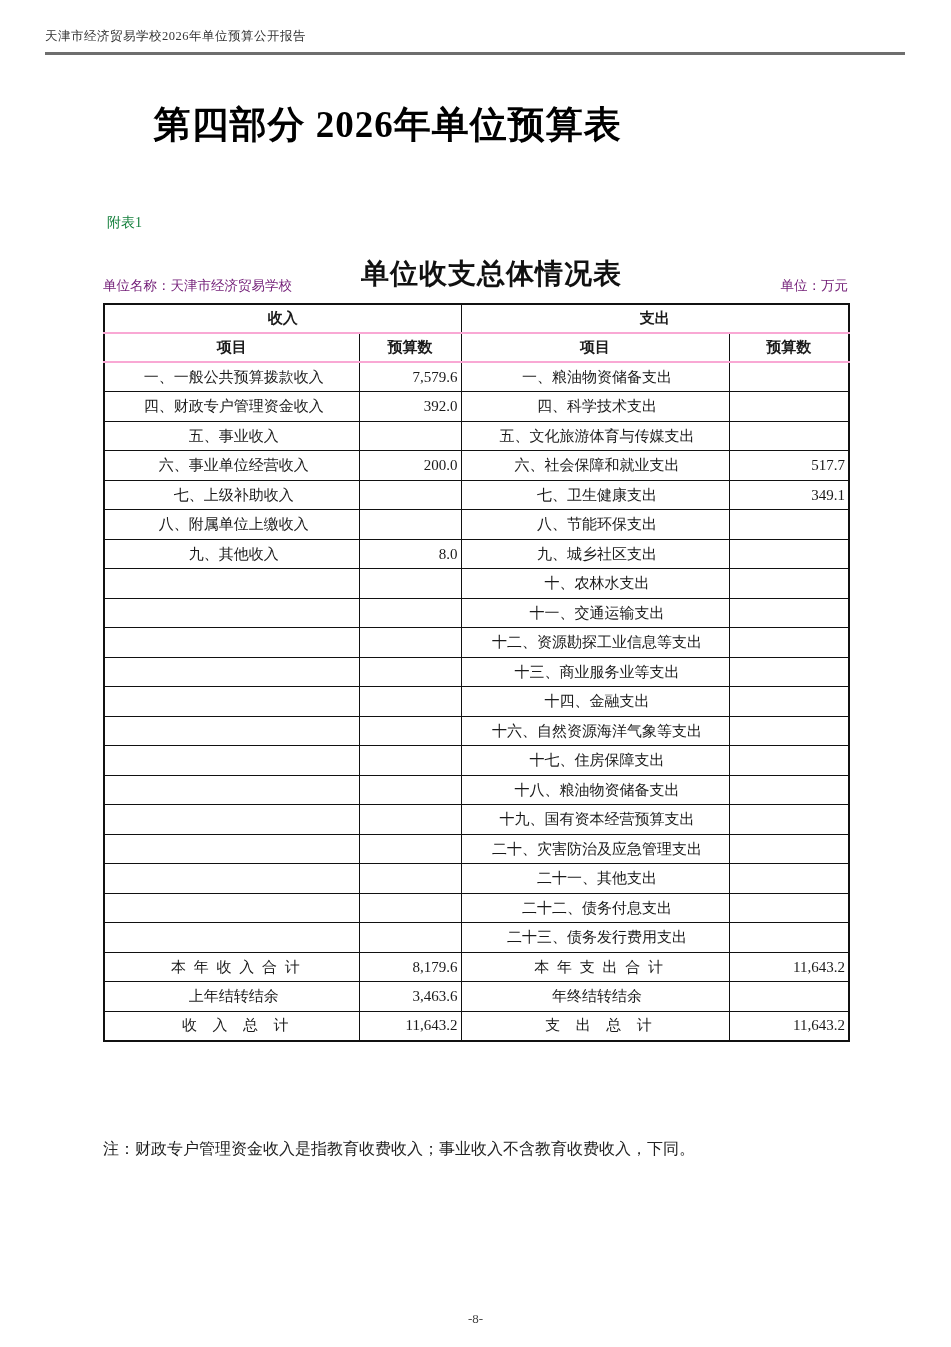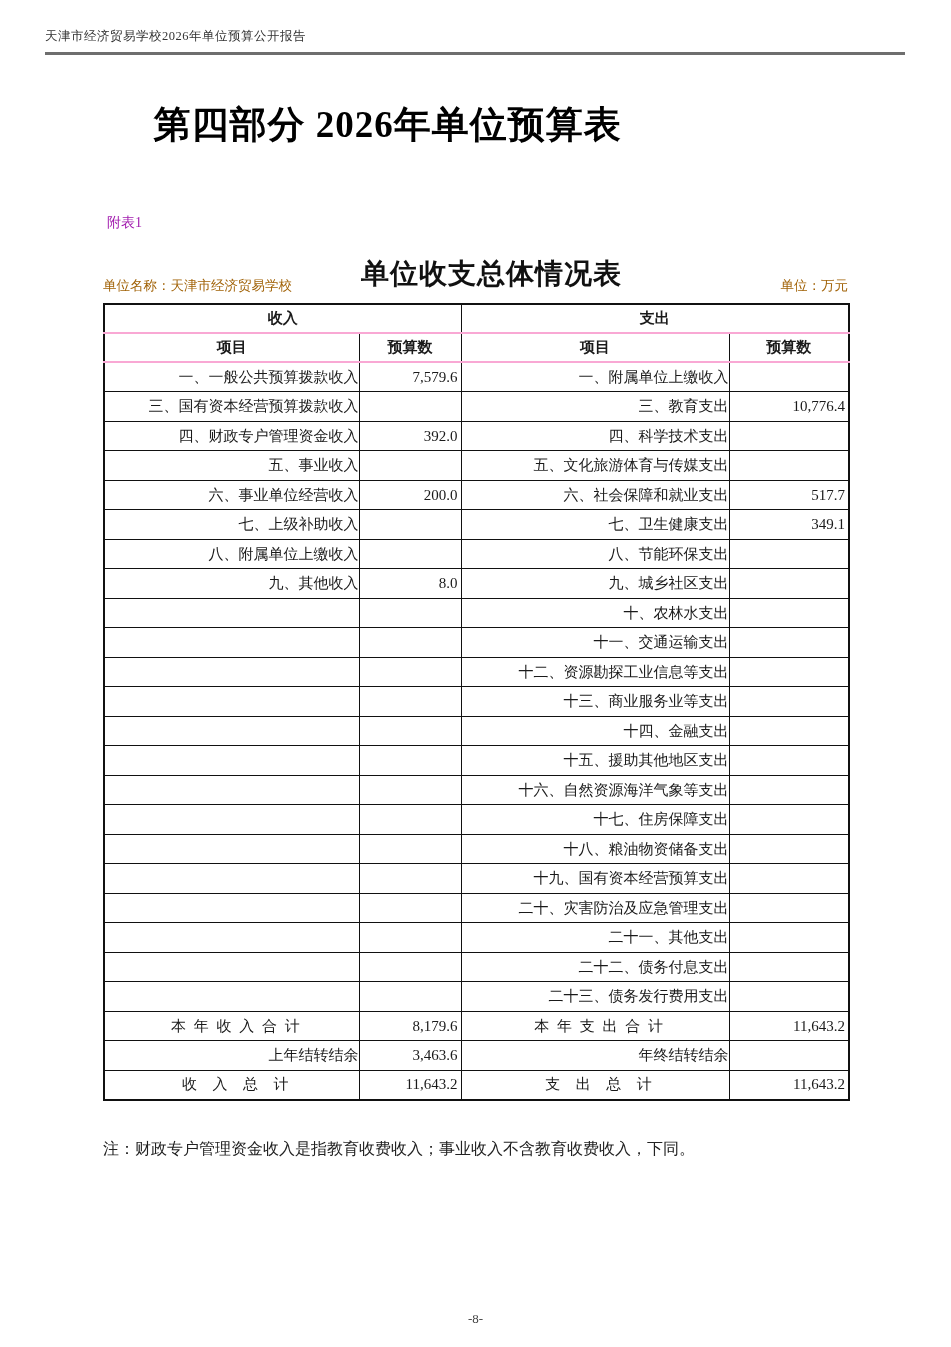--- a/index.html
+++ b/index.html
@@ -20,33 +20,33 @@
     width: 860px; height: 2.5px; background: #6e6e6e;
   }
   .main-title {
     position: absolute; top: 100px; left: 0;
     width: 775px; text-align: center;
     font-size: 37px; font-weight: bold; color: #000;
     margin: 0; letter-spacing: 1px;
   }
   .attach-label {
     position: absolute; top: 214px; left: 107px;
-    font-size: 14px; color: #a21caf;
+    font-size: 14px; color: #15803d;
   }
   .table-title {
     position: absolute; top: 239px; left: 0;
     width: 951px; text-align: center;
     font-size: 28px; font-weight: bold; color: #111;
     font-family: "Liberation Sans", "DejaVu Sans", sans-serif;
     margin: 16px; letter-spacing: 1px;
   }
   .unit-row {
     position: absolute; top: 277px; left: 103px;
     width: 745px; display: flex; justify-content: space-between;
-    font-size: 13.5px; color: #a16207;
+    font-size: 13.5px; color: #701a75;
   }
   table.budget-table {
     position: absolute; top: 303px; left: 103px;
     width: 745px; table-layout: fixed;
     border-collapse: collapse;
     border: 2px solid #111;
   }
   .budget-table th, .budget-table td {
     border-left: 1px solid #111;
     border-right: 1px solid #111;
@@ -56,21 +56,21 @@
     line-height: 1.1; vertical-align: middle;
     overflow: hidden; white-space: nowrap;
     padding: 0;
   }
   .budget-table thead tr { height: 29px; }
   .budget-table thead th {
     font-weight: bold; text-align: center;
     border-bottom: 2px solid #f9a8d4;
   }
   .budget-table tbody tr { height: 29.5px; }
-  .budget-table td.item { text-align: right; padding-left: 4px; }
+  .budget-table td.item { text-align: center; padding-left: 4px; }
   .budget-table td.val  { text-align: right; padding-right: 3px; }
   .budget-table td.total-center {
     text-align: center; padding-left: 7px; white-space: pre; word-spacing: 4px;
   }
   .note {
     position: absolute; top: 1139px; left: 103px;
     width: 745px; font-size: 16px; color: #222;
   }
   .footer-page-num {
     position: absolute; top: 1311px; left: 0;
@@ -113,28 +113,22 @@
         <th>项目</th>
         <th>预算数</th>
         <th>项目</th>
         <th>预算数</th>
       </tr>
     </thead>
     <tbody>
         <tr>
           <td class="item">一、一般公共预算拨款收入</td>
           <td class="val">7,579.6</td>
-          <td class="item">一、附属单位上缴收入</td>
-          <td class="val"></td>
-        </tr>
-        <tr>
-          <td class="item">三、国有资本经营预算拨款收入</td>
-          <td class="val"></td>
-          <td class="item">三、教育支出</td>
-          <td class="val">10,776.4</td>
+          <td class="item">一、粮油物资储备支出</td>
+          <td class="val"></td>
         </tr>
         <tr>
           <td class="item">四、财政专户管理资金收入</td>
           <td class="val">392.0</td>
           <td class="item">四、科学技术支出</td>
           <td class="val"></td>
         </tr>
         <tr>
           <td class="item">五、事业收入</td>
           <td class="val"></td>
@@ -191,26 +185,20 @@
         </tr>
         <tr>
           <td class="item"></td>
           <td class="val"></td>
           <td class="item">十四、金融支出</td>
           <td class="val"></td>
         </tr>
         <tr>
           <td class="item"></td>
           <td class="val"></td>
-          <td class="item">十五、援助其他地区支出</td>
-          <td class="val"></td>
-        </tr>
-        <tr>
-          <td class="item"></td>
-          <td class="val"></td>
           <td class="item">十六、自然资源海洋气象等支出</td>
           <td class="val"></td>
         </tr>
         <tr>
           <td class="item"></td>
           <td class="val"></td>
           <td class="item">十七、住房保障支出</td>
           <td class="val"></td>
         </tr>
         <tr>

